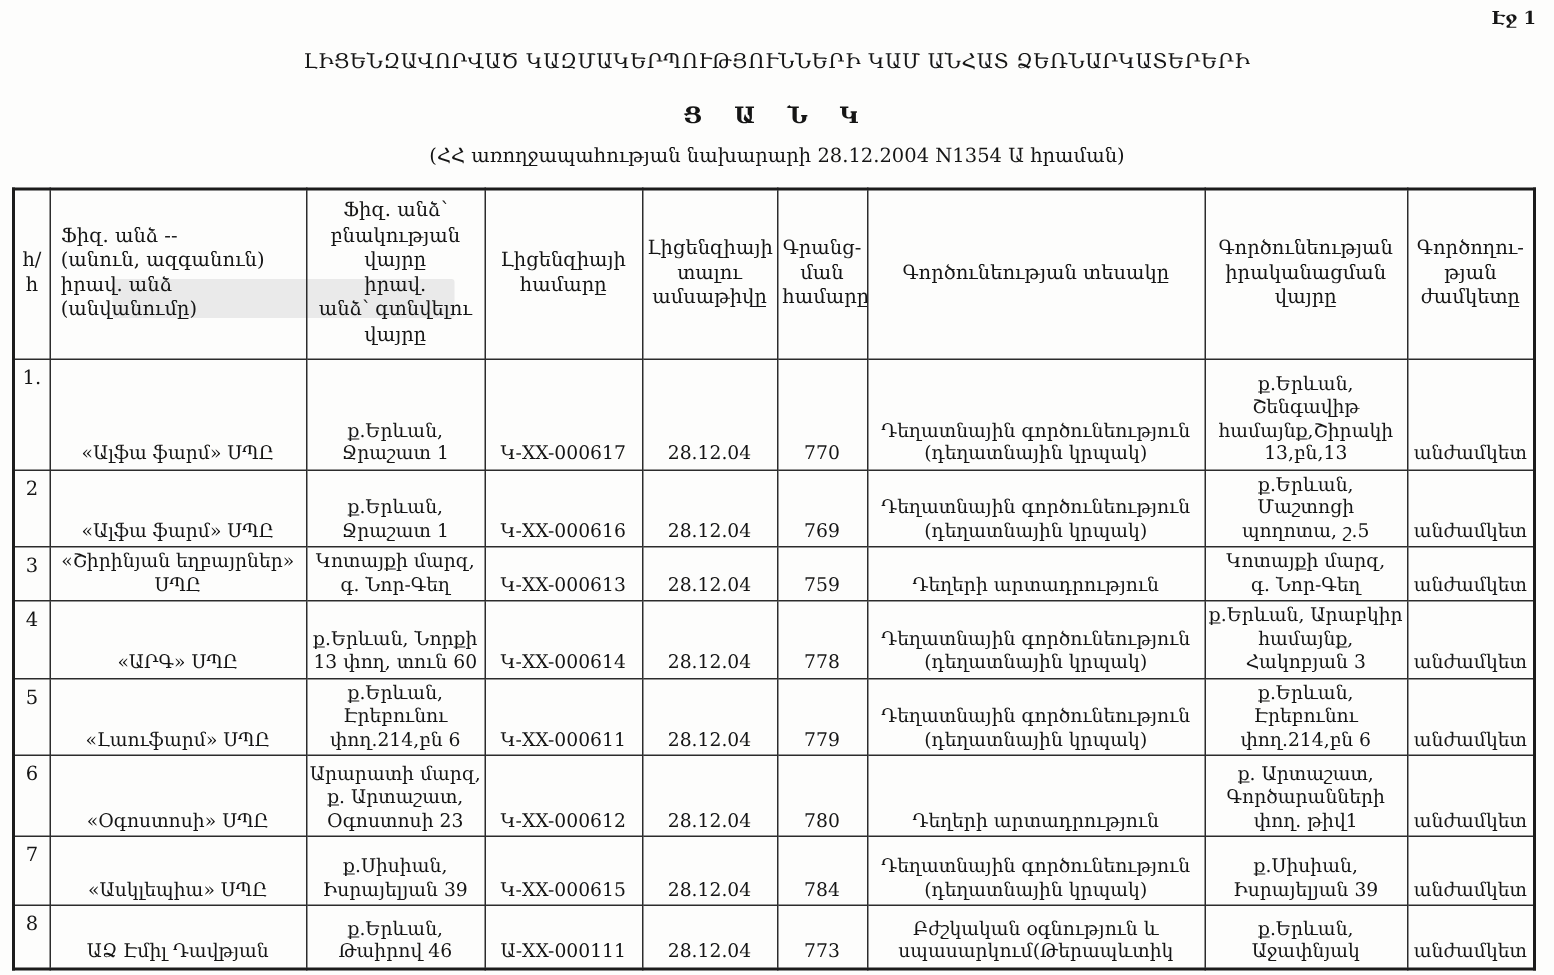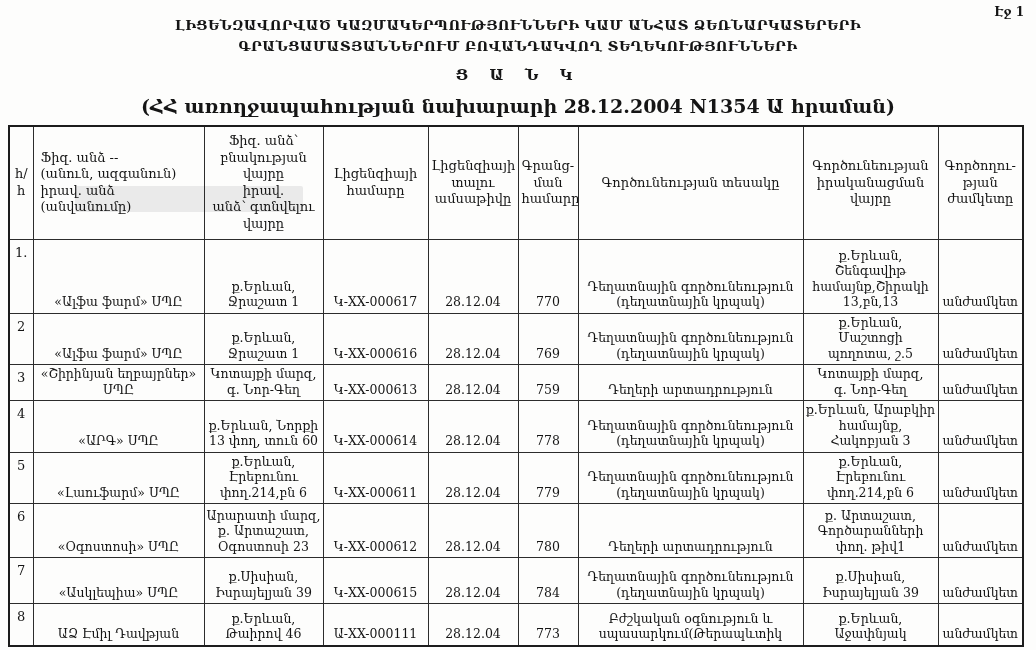--- a/index.html
+++ b/index.html
@@ -8,27 +8,27 @@
     background:#fdfdfc;color:#151515;
     font-family:"DejaVu Serif","DejaVu Sans",serif;
     -webkit-font-smoothing:antialiased;
   }
   .page-label{
     position:absolute;top:5px;right:12px;
     font-size:12px;font-weight:bold;margin-left:10px;
   }
   .doc-header{text-align:center;padding-top:15px;}
   .doc-title{
-    font-size:13.5px;font-weight:bold;letter-spacing:.4px;line-height:21px;
-    margin:0 60px;
+    font-size:13.5px;font-weight:normal;letter-spacing:.4px;line-height:21px;
+    margin:16px 60px;
   }
   .list-heading{
     margin-top:9px;font-size:15px;font-weight:bold;letter-spacing:8px;
   }
-  .doc-subtitle{margin-top:11px;font-size:19px;font-weight:bold;}
+  .doc-subtitle{margin-top:11px;font-size:13px;}
   .scan-artifact{
     position:absolute;background:#eaeaea;border-radius:2px;
   }
   table.registry{
     position:absolute;left:8px;top:125px;width:1014px;
     border-collapse:collapse;table-layout:fixed;
     border:2px solid #1c1c1c;
   }
   .registry th,.registry td{
     border:1px solid #2c2c2c;
@@ -48,21 +48,20 @@
     vertical-align:top;padding-top:5px;font-size:13px;
   }
 </style>
 </head>
 <body>
 
 <div class="page-label">Էջ 1</div>
 
 <div class="doc-header">
   <div class="doc-title">ԼԻՑԵՆԶԱՎՈՐՎԱԾ ԿԱԶՄԱԿԵՐՊՈՒԹՅՈՒՆՆԵՐԻ ԿԱՄ ԱՆՀԱՏ ՁԵՌՆԱՐԿԱՏԵՐԵՐԻ</div>
-  <div class="doc-title">ԳՐԱՆՑԱՄԱՏՅԱՆՆԵՐՈՒՄ ԲՈՎԱՆԴԱԿՎՈՂ ՏԵՂԵԿՈՒԹՅՈՒՆՆԵՐԻ</div>
   <div class="list-heading">Ց Ա Ն Կ</div>
   <div class="doc-subtitle">(ՀՀ առողջապահության նախարարի 28.12.2004 N1354 Ա  հրաման)</div>
 </div>
 
 <div class="scan-artifact" style="left:75px;top:186px;width:228px;height:26px;"></div>
 
 <table class="registry">
   <colgroup>
     <col style="width:24px">
       <col style="width:171px">

